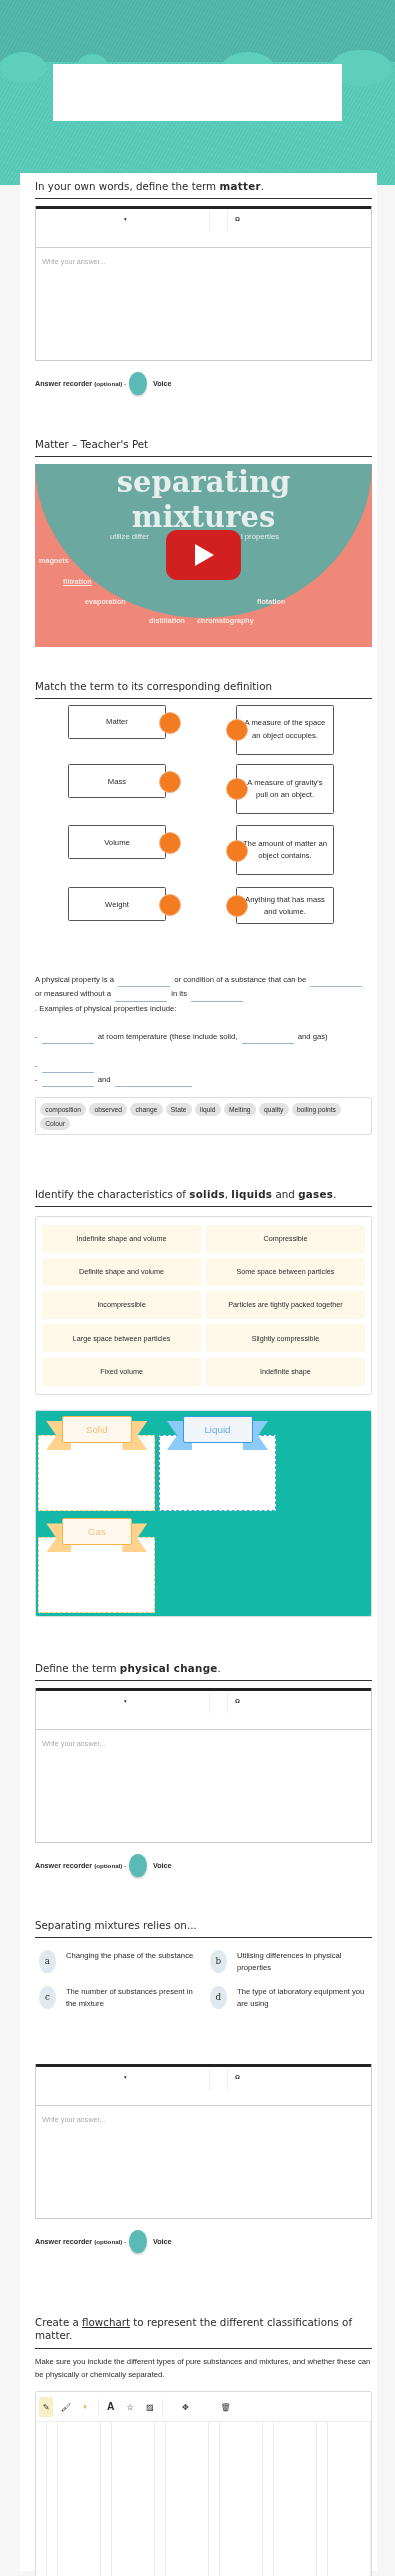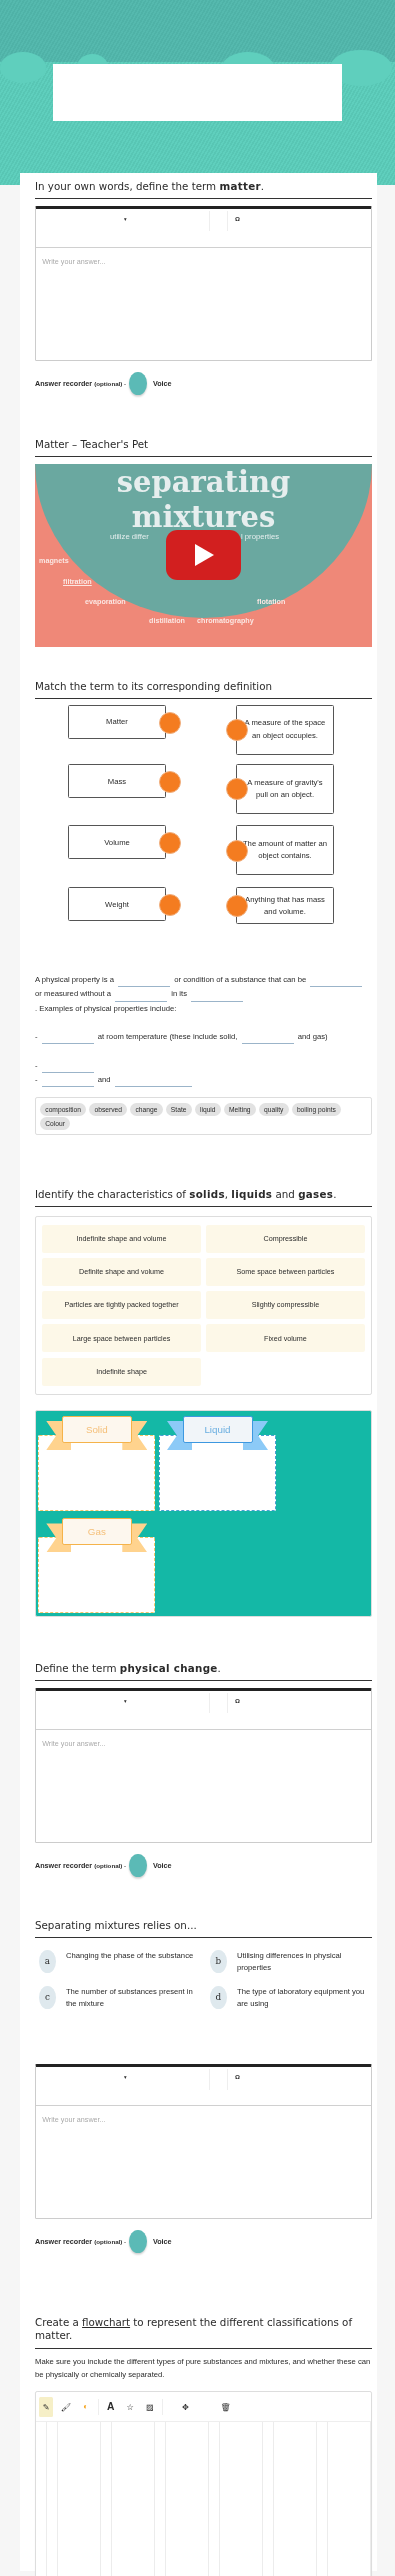--- a/index.html
+++ b/index.html
@@ -175,23 +175,24 @@
 
 <div class="q" style="top:1188px;">
   <div class="q-title">
     <span>Identify the characteristics of </span><span class="fancy">solids</span><span>, </span><span class="fancy">liquids</span><span> and </span><span class="fancy">gases</span><span>.</span>
   </div>
   <div class="cards">
     <div class="card">Indefinite shape and volume</div>
     <div class="card">Compressible</div>
     <div class="card">Definite shape and volume</div>
     <div class="card">Some space between particles</div>
+    <div class="card">Incompressible</div>
     <div class="card">Particles are tightly packed together</div>
+    <div class="card">Large space between particles</div>
     <div class="card">Slightly compressible</div>
-    <div class="card">Large space between particles</div>
     <div class="card">Fixed volume</div>
     <div class="card">Indefinite shape</div>
   </div>
   <div class="buckets">
     <div class="bucket" style="left:2.1px;top:24px;"></div>
     <div class="ribbon" style="left:10.3px;top:4.6px;">
       <div class="tail l"></div>
         <div class="tail r"></div>
       <div class="face">Solid</div>
     </div>

